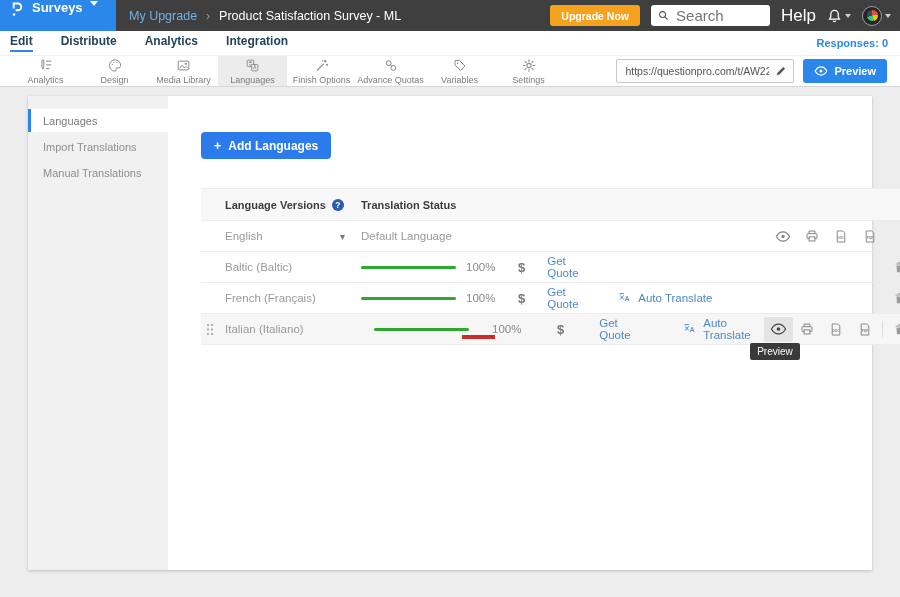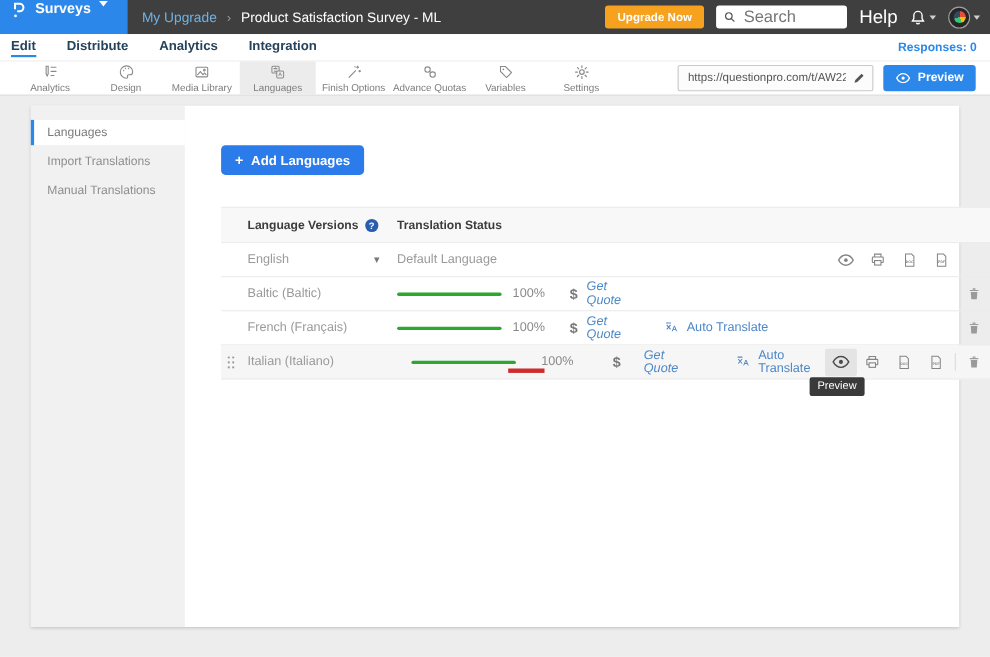--- a/index.html
+++ b/index.html
@@ -69,21 +69,21 @@
   .q-circle { width:12px; height:12px; border-radius:50%; background:#2a5db0; color:#fff; font-size:8.5px; font-weight:700; display:flex; align-items:center; justify-content:center; cursor:pointer; }
   .t-row { height:31px; border-bottom:1px solid #ececec; display:flex; align-items:center; position:relative; }
   .t-row.hovered { background:#f6f6f6;gap:13px; }
   .row-name { width:160px; padding-left:24px; color:#9a9a9a; display:flex; align-items:center; flex:none; }
   .row-name .caret-g { margin-left:auto; margin-right:16px; color:#777; font-size:10px; }
   .row-status { color:#9a9a9a; }
   .drag-handle { position:absolute; left:5px; top:9px; cursor:grab; }
   .progress { width:95px; height:3px; border-radius:2px; background:#2ca82c; flex:none; }
   .pct { margin-left:10px; width:32px; color:#8a8a8a; flex:none; }
   .dollar { margin-left:20px; color:#777; font-weight:700; font-size:13px; cursor:pointer; }
-  .quote { margin-left:8px; color:#4e88c7; cursor:pointer; width:52px; flex:none;font-style:italic; }
+  .quote { margin-left:22px; color:#4e88c7; cursor:pointer; width:52px; flex:none; }
   .auto { margin-left:18px; display:flex; align-items:center; gap:6px; color:#4e88c7; cursor:pointer; }
   .actions { margin-left:auto; display:flex; align-items:center; padding-right:13px; }
   .act { width:29px; height:25px; display:flex; align-items:center; justify-content:center; color:#848484; cursor:pointer; }
   .act.hover-box { background:#e4e4e4; border-radius:2px; color:#4a4a4a; }
   .act.spacer { cursor:default; }
   .v-div { width:1px; height:16px; background:#dcdcdc; margin:0 2px; }
   .trash { color:#9a9a9a; }
   .annotation-red { position:absolute; left:261px; top:21px; width:33px; height:4px; background:#cf2b2b; }
   .tooltip { position:absolute; top:29px; right:127px; background:#3a3a3a; color:#fff; font-size:10px; padding:3px 7px; border-radius:2px; z-index:5; white-space:nowrap; }
 </style>

